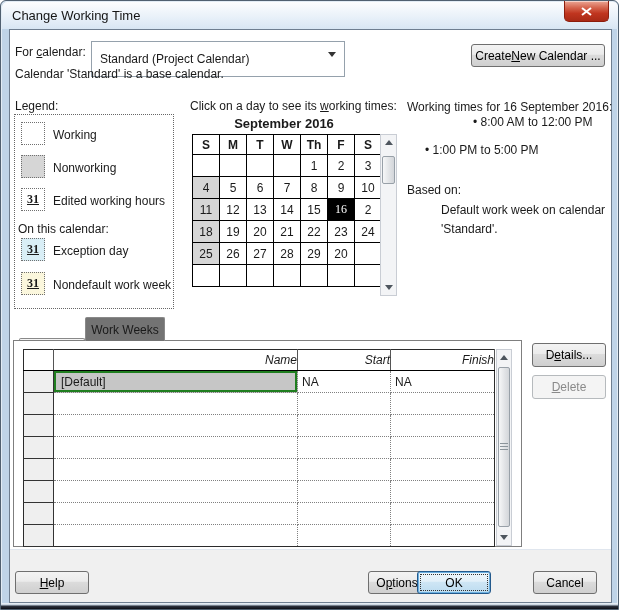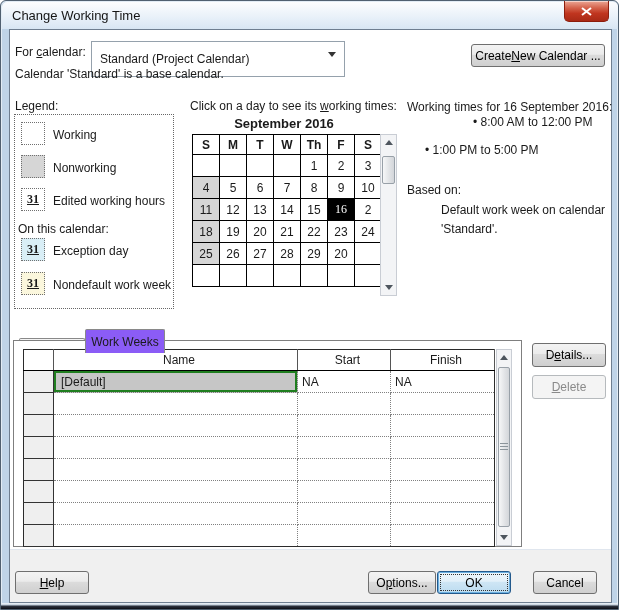--- a/index.html
+++ b/index.html
@@ -56,26 +56,26 @@
   .sb-btn{position:absolute;left:0;width:100%;height:15px;display:flex;align-items:center;justify-content:center;}
   .sb-btn.up{top:0;} .sb-btn.dn{bottom:0;}
   .sb-thumb{position:absolute;left:1px;right:1px;border:1px solid #98a0a8;border-radius:2px;
     background:linear-gradient(90deg,#f6f7f8,#e0e2e5 60%,#d3d6da);}
   .grip{position:absolute;left:50%;top:50%;transform:translate(-50%,-50%);width:8px;height:8px;
     background:repeating-linear-gradient(#8b949b 0 1px,transparent 1px 3px);}
   
   .tab{border:1px solid #898989;border-bottom:none;border-radius:2px 2px 0 0;
     display:flex;align-items:center;justify-content:center;white-space:nowrap;}
   .tab.inactive{background:linear-gradient(#f5f5f5,#e2e2e2);}
-  .tab.active{background:#8b5cf6;z-index:3;margin-top:12px;}
+  .tab.active{background:#737373;z-index:3;}
   .group{left:12px;top:339px;width:509px;height:207px;border:1px solid #7f7f7f;background:#fff;}
   
   .wwt{border-collapse:collapse;table-layout:fixed;border:1px solid #2b2b2b;}
-  .wwt th{height:20px;font-weight:normal;text-align:center;padding:0 0 0 7px;
-    border-bottom:1px solid #000;border-right:1px solid #555;background:#fff;font-size:12px;}
+  .wwt th{height:20px;font-weight:normal;text-align:right;padding:0 0 0 7px;
+    border-bottom:1px solid #000;border-right:1px solid #555;background:#fff;font-size:12px;font-style:italic;}
   .wwt td{height:21px;padding:0 0 0 4px;border-right:1px dotted #808080;border-bottom:1px dotted #808080;font-size:12px;}
   .wwt td.rowhdr{background:#efefef;border-bottom:1px solid #333;border-right:1px solid #333;}
   .wwt td.namesel{background:#c6c6c6;box-shadow:inset 0 0 0 2px #1f7e1f;padding-left:7px;}
 </style>
 </head>
 <body>
 
 <div class="dialog">
 
   <div class="abs titlebar"></div>
@@ -319,17 +319,17 @@
   <div class="abs btn" style="left:14px;top:570px;width:74px;height:23px;">
     <span></span>
       <span class="ak">H</span>
       <span>elp</span>
   </div>
   <div class="abs btn" style="left:367px;top:570px;width:68px;height:23px;">
     <span>O</span>
       <span class="ak">p</span>
       <span>tions...</span>
   </div>
-  <div class="abs btn deffocus" style="left:436px;top:570px;width:74px;height:23px;">OK</div>
+  <div class="abs btn deffocus" style="left:416px;top:570px;width:74px;height:23px;">OK</div>
   <div class="abs btn" style="left:532px;top:570px;width:64px;height:23px;">Cancel</div>
 
   <div class="abs bottomstrip"></div>
 </div>
 
 </body></html>

